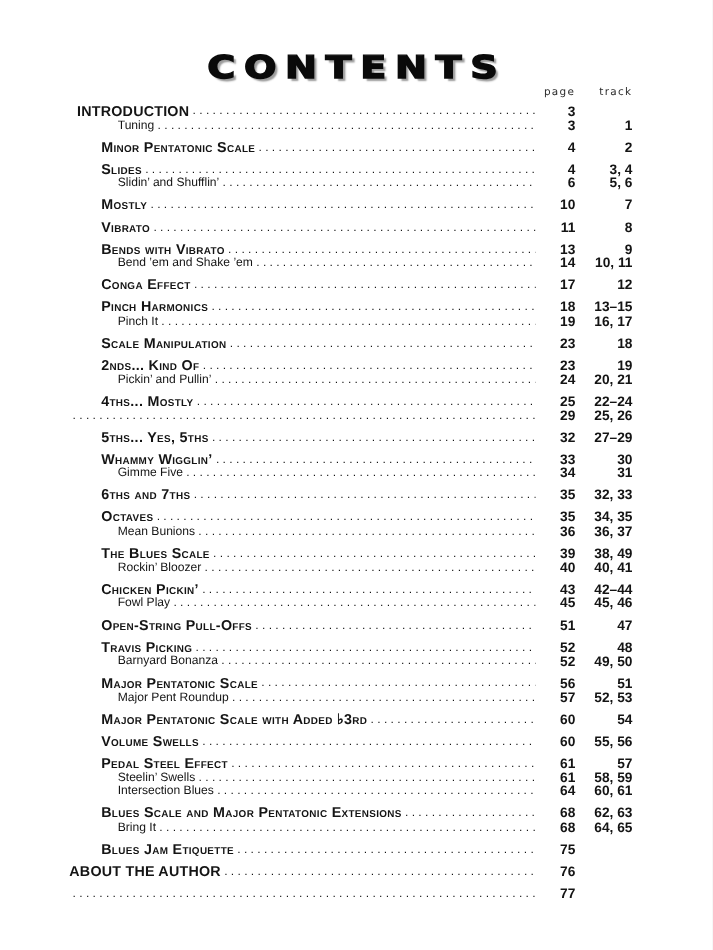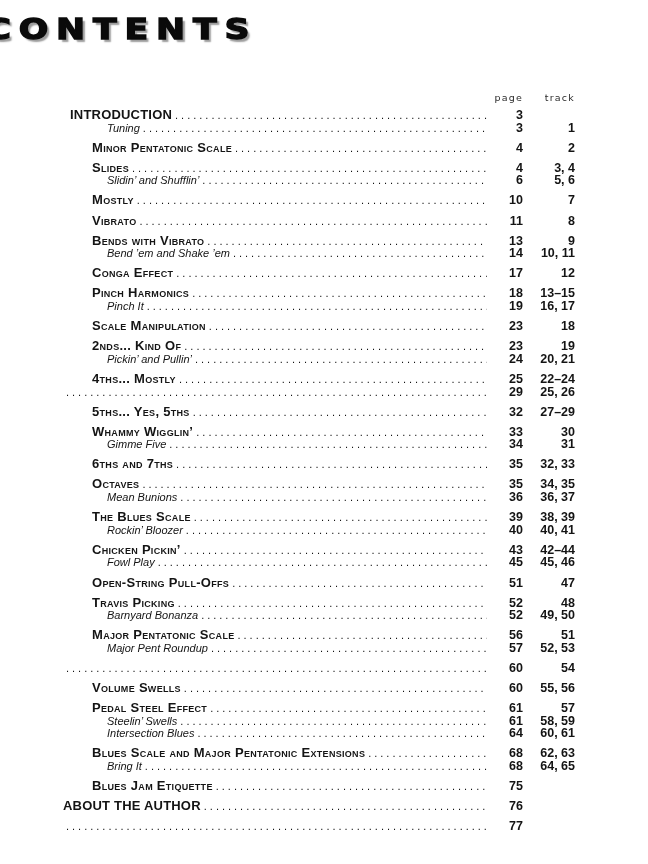--- a/index.html
+++ b/index.html
@@ -7,36 +7,36 @@
     width: 648px; height: 864px;
     background: #ffffff;
     color: #141414;
     font-family: "Liberation Sans", sans-serif;
     position: relative;
     margin: 0 auto;
     overflow: hidden;
     box-sizing: border-box;
   }
   
-  .title-wrap { text-align: left; padding-top: 11px; height: 46px; }
+  .title-wrap { text-align: center; padding-top: 44px; height: 46px; }
   .page-title {
     display: inline-block;
     font-family: "DejaVu Sans", sans-serif;
     font-size: 31px;
     font-weight: 700;
     letter-spacing: 7px;
     color: #0a0a0a;
     -webkit-text-stroke: 1.4px #0a0a0a;
     text-shadow: 2.5px 3px 1.5px #9c9c9c;
     transform: scaleX(1.12) scaleY(0.92);
     transform-origin: center;
     white-space: nowrap;
   }
   
-  .content { position: absolute; left: 63px; top: 78px; width: 512px; margin-top: 14px; }
+  .content { position: absolute; left: 63px; top: 78px; width: 512px; }
   .colhead {
     display: flex; align-items: baseline;
     font-family: "DejaVu Sans", sans-serif;
     font-size: 9.5px; letter-spacing: 1.2px; color: #2b2b2b;
     margin-bottom: 6px;
   }
   .colhead .spacer { flex: 1; }
   .col-page { width: 34px; text-align: right; flex: none; }
   .col-track { width: 52px; text-align: right; flex: none; }
   
@@ -46,21 +46,21 @@
   .lvl0 .label {
     font-weight: bold; font-size: 13px; letter-spacing: 0.2px;
   }
   .group:first-child .lvl0 .label { padding-left: 7px; }
   .lvl1 .label {
     font-variant: small-caps;
     font-weight: bold; font-size: 13px; letter-spacing: 0.3px;
     padding-left: 29px;
   }
   .lvl2 .label {
-    font-style: italic; font-size: 11px;
+    font-size: 11px;
     padding-left: 44px;
   }
   .leader {
     flex: 1; overflow: hidden; white-space: nowrap;
     font-size: 11px; letter-spacing: 3px;
     margin: 0 2px 0 3px;
     color: #141414;
   }
   .page-num, .track-num {
     font-weight: bold; font-size: 12.5px; white-space: nowrap;
@@ -259,21 +259,21 @@
     <span class="leader">........................................................................................................................................................................................................</span>
     <span class="page-num">36</span>
     <span class="track-num">36, 37</span>
   </div>
 </div>
         <div class="group">
   <div class="row lvl1">
     <span class="label">The Blues Scale</span>
     <span class="leader">........................................................................................................................................................................................................</span>
     <span class="page-num">39</span>
-    <span class="track-num">38, 39</span>
+    <span class="track-num">38, 49</span>
   </div>
 
   <div class="row lvl2">
     <span class="label">Rockin’ Bloozer</span>
     <span class="leader">........................................................................................................................................................................................................</span>
     <span class="page-num">40</span>
     <span class="track-num">40, 41</span>
   </div>
 </div>
         <div class="group">
@@ -324,20 +324,21 @@
 
   <div class="row lvl2">
     <span class="label">Major Pent Roundup</span>
     <span class="leader">........................................................................................................................................................................................................</span>
     <span class="page-num">57</span>
     <span class="track-num">52, 53</span>
   </div>
 </div>
         <div class="group">
   <div class="row lvl1">
+    <span class="label">Major Pentatonic Scale with Added ♭3rd</span>
     <span class="leader">........................................................................................................................................................................................................</span>
     <span class="page-num">60</span>
     <span class="track-num">54</span>
   </div>
 </div>
         <div class="group">
   <div class="row lvl1">
     <span class="label">Volume Swells</span>
     <span class="leader">........................................................................................................................................................................................................</span>
     <span class="page-num">60</span>

